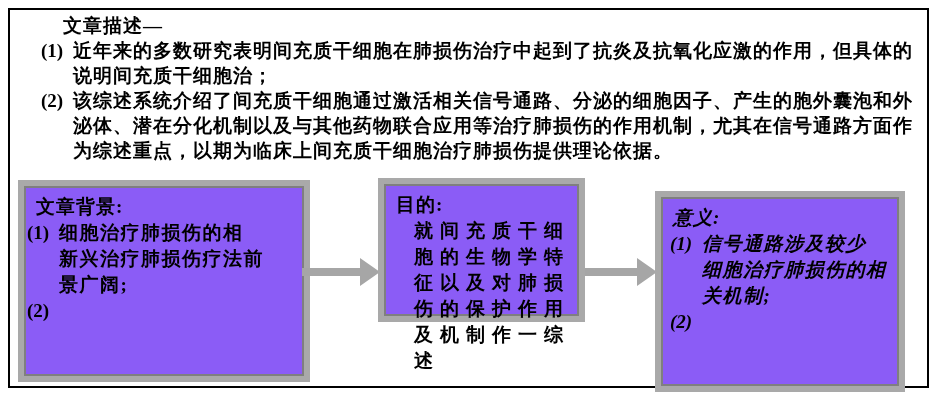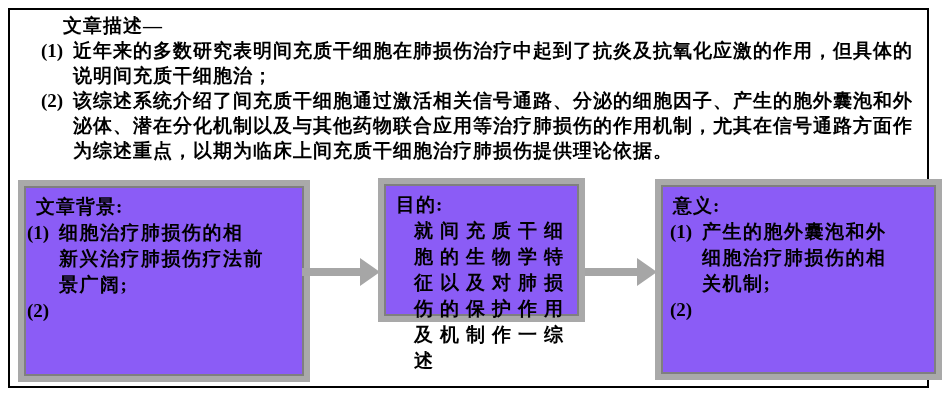--- a/index.html
+++ b/index.html
@@ -54,21 +54,21 @@
   .box-item { display: flex; letter-spacing: 1.5px; }
   .box-item .marker { flex: 0 0 32px; }
   .box1 { left: 8px;   top: 170px; width: 292px; height: 202px; }
   .box1 .box-item { padding-left: 3px; }
   .box2 { left: 368px; top: 168px; width: 207px; height: 144px; }
   .box2-body {
     margin-left: 30px;
     letter-spacing: 7px;
     white-space: pre-line;
   }
-  .box3 { left: 645px; top: 169px; width: 287px; height: 201px; }
+  .box3 { left: 645px; top: 181px; width: 250px; height: 201px; font-style: italic; }
   .box3 .box-item { padding-left: 9px; }
   
   .arrow { position: absolute; display: block; }
   .arrow1 { left: 292px; top: 248px; }
   .arrow2 { left: 575px; top: 248px; }
 </style>
 </head>
 <body>
 
 <div class="canvas">
@@ -119,21 +119,21 @@
 
     <svg class="arrow arrow2" width="72" height="28" viewBox="0 0 72 28">
       <rect x="0" y="10" width="52" height="8" fill="#a6a6a6"></rect>
       <polygon points="52,0 72,14 52,28" fill="#a6a6a6"></polygon>
     </svg>
 
     <div class="box box3">
       <div class="box-heading">意义:</div>
       <div class="box-item">
         <span class="marker">(1)</span>
-        <div class="item-text">产生的胞外囊泡和外
+        <div class="item-text">信号通路涉及较少
 细胞治疗肺损伤的相
 关机制;</div>
       </div>
       <div class="box-item">
         <span class="marker">(2)</span>
       </div>
     </div>
 
   </div>
 </div>

